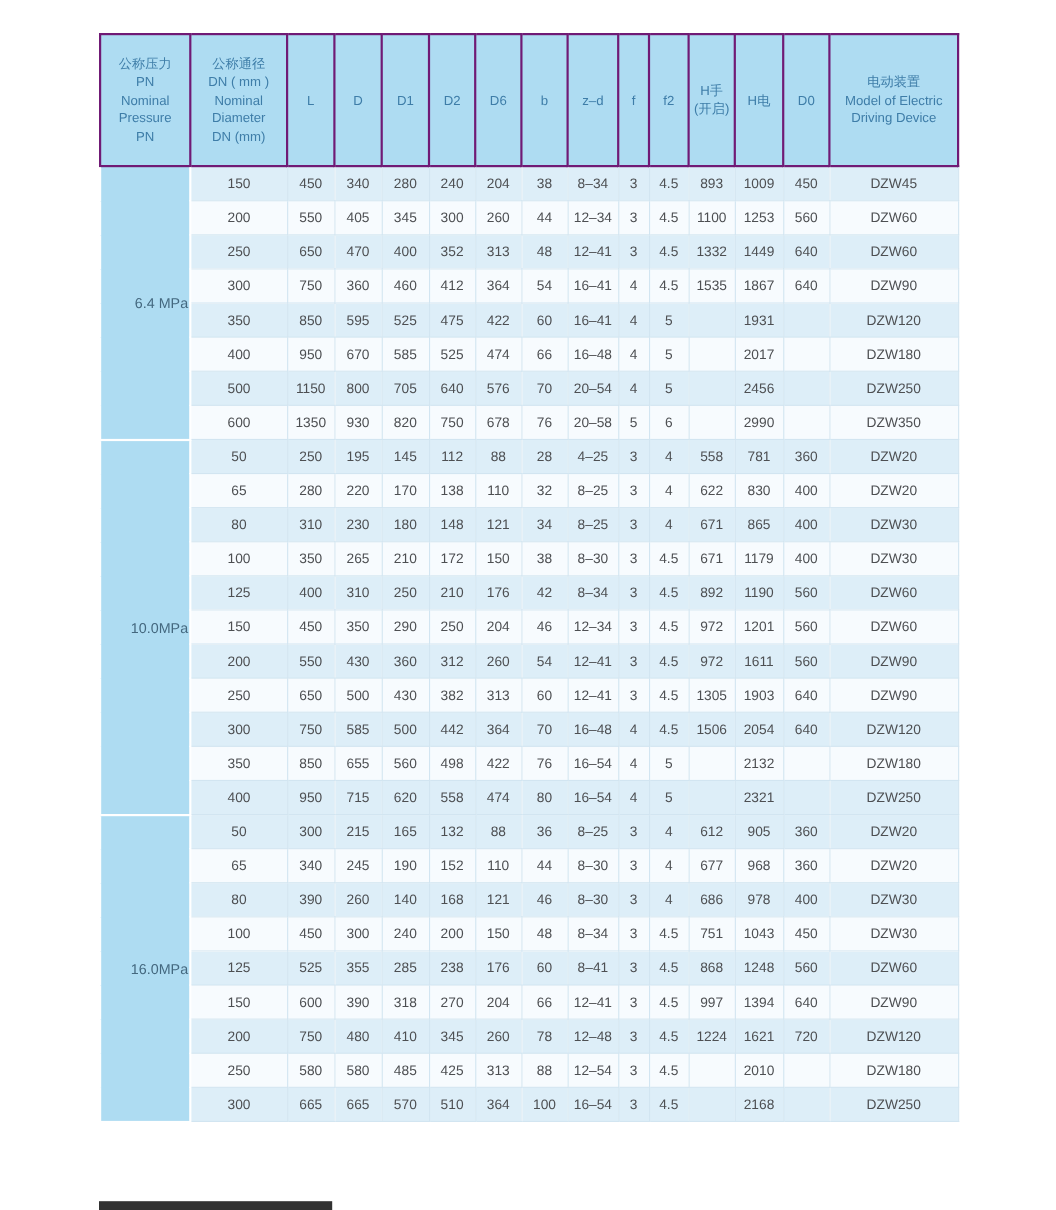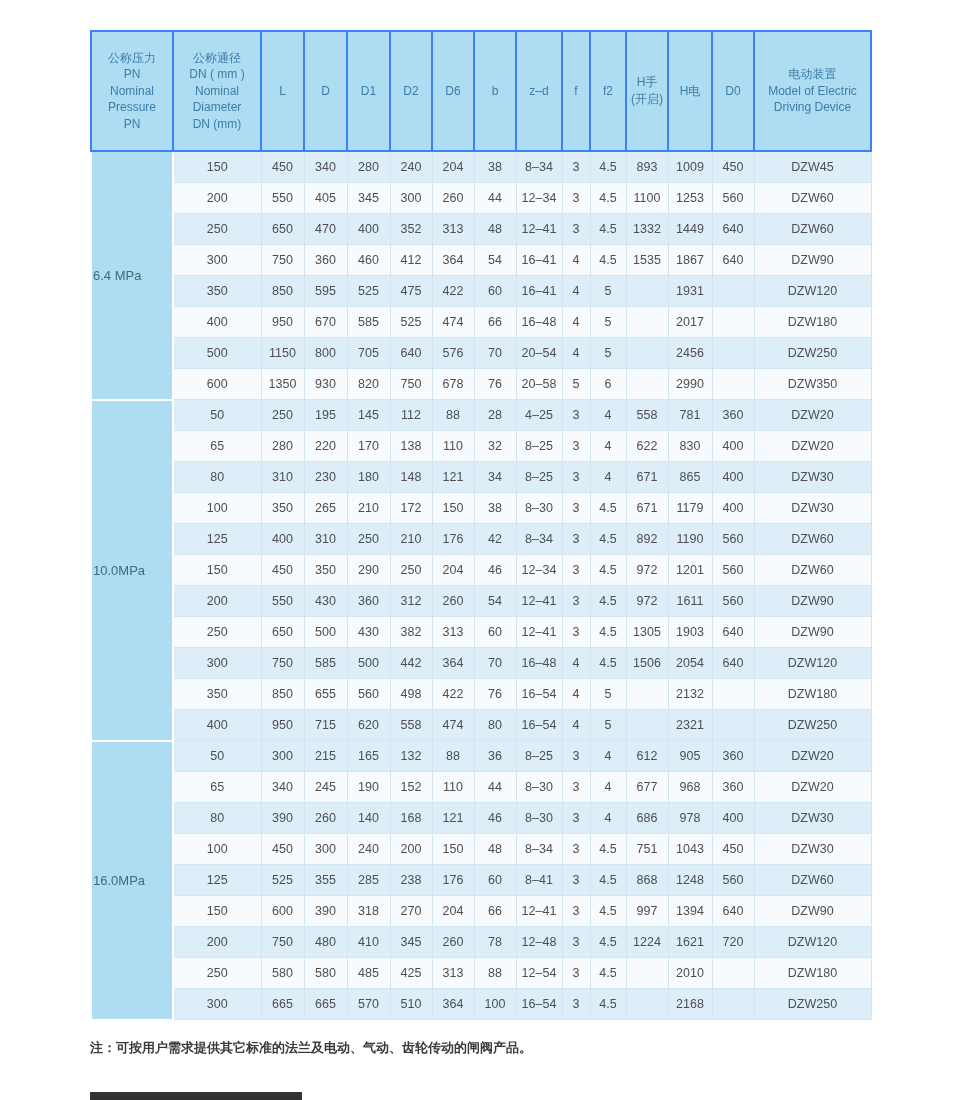--- a/index.html
+++ b/index.html
@@ -7,33 +7,33 @@
     width:960px;height:1100px;position:relative;overflow:hidden;
     background:#ffffff;
     font-family:"Liberation Sans","DejaVu Sans",sans-serif;
   }
   .spec-table{
     position:absolute;left:90px;top:30px;
     border-collapse:collapse;table-layout:fixed;
   }
   .spec-table th.head{
     background:#aedcf2;
-    border:2px solid #3b82f6;
+    border:2px solid #701a75;
     color:#3e7da8;
     font-size:12px;font-weight:normal;line-height:1.38;
     height:114px;text-align:center;vertical-align:middle;
     padding:2px 1px;
   }
   .spec-table th.head .sub{font-size:12px;color:#3e7da8;}
   .spec-table th.group-cell{
     background:#aedcf2;
     border:2px solid #ffffff;
     color:#44687f;
     font-size:13px;font-weight:normal;
-    text-align:left;vertical-align:middle;
+    text-align:right;vertical-align:middle;
   }
   .spec-table td{
     border:1px solid #d2e5f1;
     font-size:12.5px;color:#4d4f52;
     text-align:center;vertical-align:middle;
     height:30px;padding:0 1px;
     white-space:nowrap;overflow:hidden;
   }
   .spec-table tr.light td{background:#ddeef8;}
   .spec-table tr.white td{background:#f7fbfe;}
@@ -538,16 +538,15 @@
         <td>4.5</td>
         <td></td>
         <td>2168</td>
         <td></td>
         <td>DZW250</td>
       </tr>
     </tbody>
 </table>
 
 <div class="notes">
-  <p class="note-zh">注：可按用户需求提供其它标准的法兰及电动、气动、齿轮传动的闸阀产品。</p>
 </div>
 
 <div class="bottom-bar"></div>
 
 </body></html>

